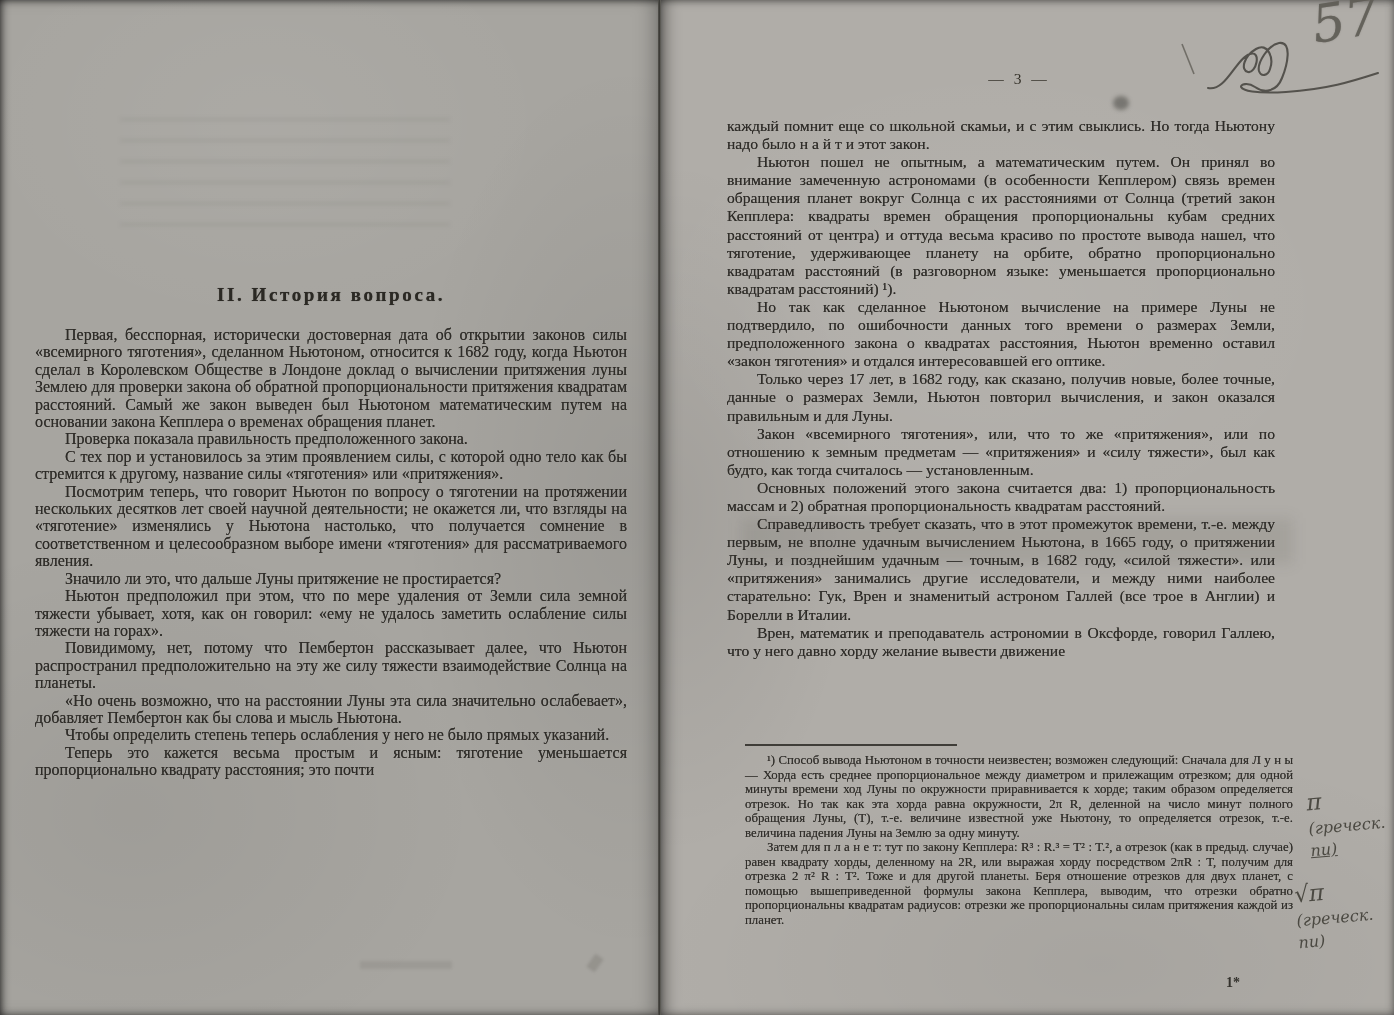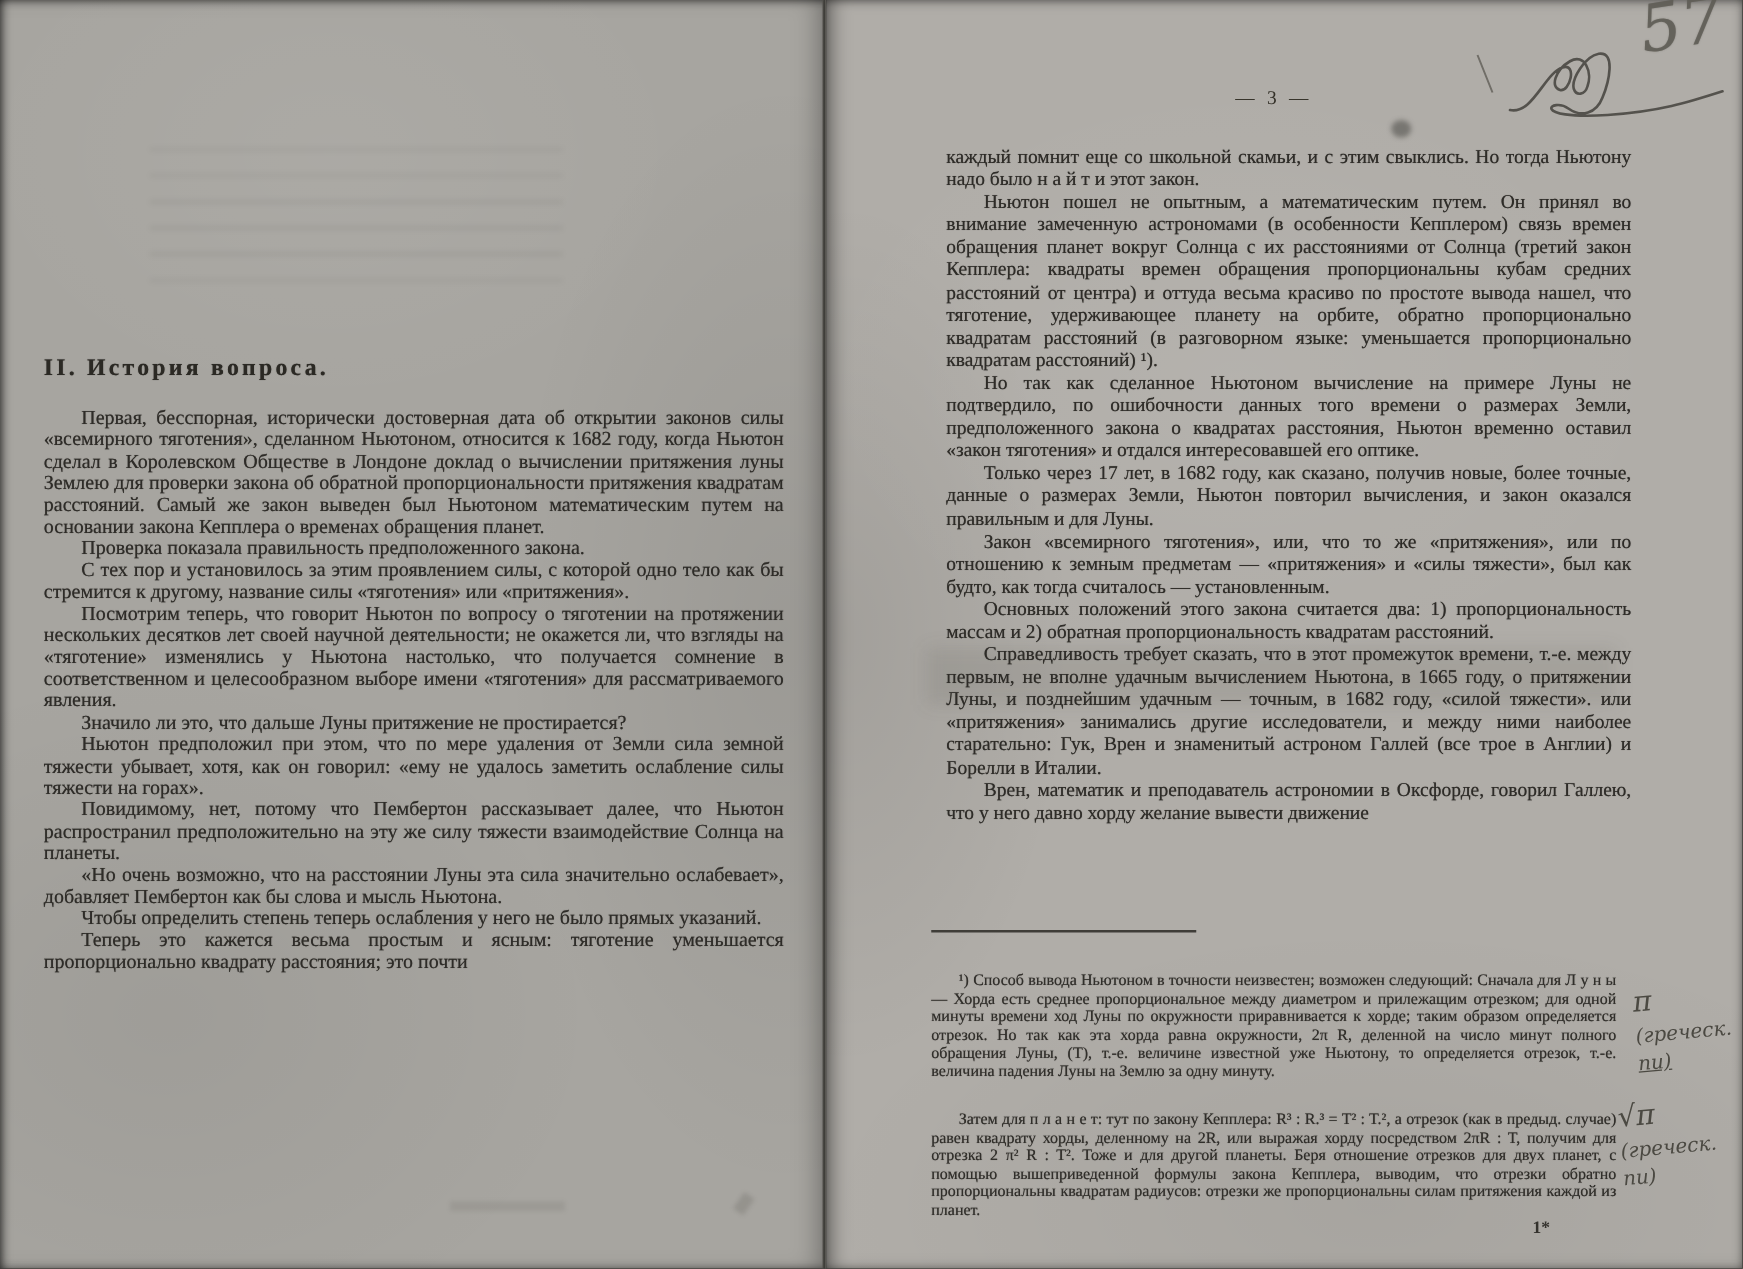--- a/index.html
+++ b/index.html
@@ -23,31 +23,31 @@
     box-shadow: inset 10px 0 16px -7px rgba(0,0,0,.5),
                 inset 0 4px 7px -3px rgba(0,0,0,.35),
                 inset -4px 0 8px -3px rgba(0,0,0,.3),
                 inset 0 -4px 8px -4px rgba(0,0,0,.25);}
   .gutter{position:absolute;left:658px;top:0;width:3px;height:1015px;
     background:linear-gradient(90deg,#55534e,#3c3b37,#6a6862);}
   .txt{position:absolute;color:#2e2c28;text-align:justify;
     text-shadow:0 0 .6px rgba(44,42,38,.75);}
   .txt p{margin:0;text-indent:30px;}
   .col-left{left:35px;top:326px;width:592px;font-size:16px;line-height:17.4px;}
-  .col-right{left:96px;top:117px;width:548px;font-size:15.6px;line-height:18.1px;}
+  .col-right{left:66px;top:117px;width:548px;font-size:15.6px;line-height:18.1px;}
   .col-right p:first-child{text-indent:0;}
-  .chapter-title{position:absolute;left:35px;top:284px;width:592px;
+  .chapter-title{position:absolute;left:35px;top:284px;width:592px;text-align:center;
     font-weight:bold;font-size:19px;letter-spacing:2.6px;color:#2b2924;
     text-shadow:0 0 .7px rgba(40,38,33,.8);}
   .pagenum{position:absolute;left:84px;top:70px;width:548px;text-align:center;
     font-size:15.5px;letter-spacing:3px;color:#333028;}
   .fn-rule{position:absolute;left:84px;top:744px;width:212px;height:0;
     border-top:2px solid #3f3d38;}
   .footnote{left:84px;top:753px;width:548px;font-size:12.8px;line-height:14.5px;color:#312f2b;}
-  .footnote p{text-indent:22px;margin-top:24px;}
+  .footnote p{text-indent:22px;}
   .printer-mark{position:absolute;left:552px;top:975px;width:40px;text-align:center;
     font-size:14px;font-weight:bold;color:#34322d;}
   
   .hw{font-family:"DejaVu Serif",serif;font-style:italic;}
   .corner-number{position:absolute;left:1312px;top:-6px;font-size:52px;line-height:1;
     color:rgba(95,93,86,.85);transform:rotate(-9deg);text-shadow:0 0 1.2px rgba(95,93,86,.6);}
   .margin-note{position:absolute;color:#4b4942;transform:rotate(-5deg);line-height:1.35;}
   .margin-note .big{font-size:23px;}
   .margin-note div{font-size:16px;white-space:nowrap;}
   #note-pi{left:1308px;top:784px;}
@@ -88,21 +88,21 @@
 
   <div class="page page-right">
     <div class="pagenum">— 3 —</div>
     <div class="blot" style="left:452px;top:96px;width:16px;height:14px;background:rgba(52,50,46,.45);"></div>
     <div class="shade" style="left:80px;top:518px;width:552px;height:46px;"></div>
     <div class="txt col-right">
         <p>каждый помнит еще со школьной скамьи, и с этим свыклись. Но тогда Ньютону надо было н а й т и  этот закон.</p>
         <p>Ньютон пошел не опытным, а математическим путем. Он принял во внимание замеченную астрономами (в особенности Кепплером) связь времен обращения планет вокруг Солнца с их расстояниями от Солнца (третий закон Кепплера: квадраты времен обращения пропорциональны кубам средних расстояний от центра) и оттуда весьма красиво по простоте вывода нашел, что тяготение, удерживающее планету на орбите, обратно пропорционально квадратам расстояний (в разговорном языке: уменьшается пропорционально квадратам расстояний) ¹).</p>
         <p>Но так как сделанное Ньютоном вычисление на примере Луны не подтвердило, по ошибочности данных того времени о размерах Земли, предположенного закона о квадратах расстояния, Ньютон временно оставил «закон тяготения» и отдался интересовавшей его оптике.</p>
         <p>Только через 17 лет, в 1682 году, как сказано, получив новые, более точные, данные о размерах Земли, Ньютон повторил вычисления, и закон оказался правильным и для Луны.</p>
-        <p>Закон «всемирного тяготения», или, что то же «притяжения», или по отношению к земным предметам — «притяжения» и «силы тяжести», был как будто, как тогда считалось — установленным.</p>
+        <p>Закон «всемирного тяготения», или, что то же «притяжения», или по отношению к земным предметам — «притяжения» и «силу тяжести», был как будто, как тогда считалось — установленным.</p>
         <p>Основных положений этого закона считается два: 1) пропорциональность массам и 2) обратная пропорциональность квадратам расстояний.</p>
         <p>Справедливость требует сказать, что в этот промежуток времени, т.-е. между первым, не вполне удачным вычислением Ньютона, в 1665 году, о притяжении Луны, и позднейшим удачным — точным, в 1682 году, «силой тяжести». или «притяжения» занимались другие исследователи, и между ними наиболее старательно: Гук, Врен и знаменитый астроном Галлей (все трое в Англии) и Борелли в Италии.</p>
         <p>Врен, математик и преподаватель астрономии в Оксфорде, говорил Галлею, что у него давно хорду желание вывести движение</p>
       </div>
     <div class="fn-rule"></div>
     <div class="txt footnote">
         <p>¹) Способ вывода Ньютоном в точности неизвестен; возможен следующий: Сначала для Л у н ы — Хорда есть среднее пропорциональное между диаметром и прилежащим отрезком; для одной минуты времени ход Луны по окружности приравнивается к хорде; таким образом определяется отрезок. Но так как эта хорда равна окружности, 2π R, деленной на число минут полного обращения Луны, (T), т.-е. величине известной уже Ньютону, то определяется отрезок, т.-е. величина падения Луны на Землю за одну минуту.</p>
         <p>Затем для п л а н е т:  тут по закону  Кепплера: R³ : R.³ = T² : T.², а отрезок (как в предыд. случае) равен квадрату хорды, деленному на 2R, или выражая хорду посредством 2πR : T, получим для отрезка 2 π² R : T². Тоже и для другой планеты. Беря отношение отрезков для двух планет, с помощью вышеприведенной формулы закона Кепплера, выводим, что отрезки обратно пропорциональны квадратам радиусов: отрезки же пропорциональны силам притяжения каждой из планет.</p>
       </div>
     <div class="printer-mark">1*</div>

